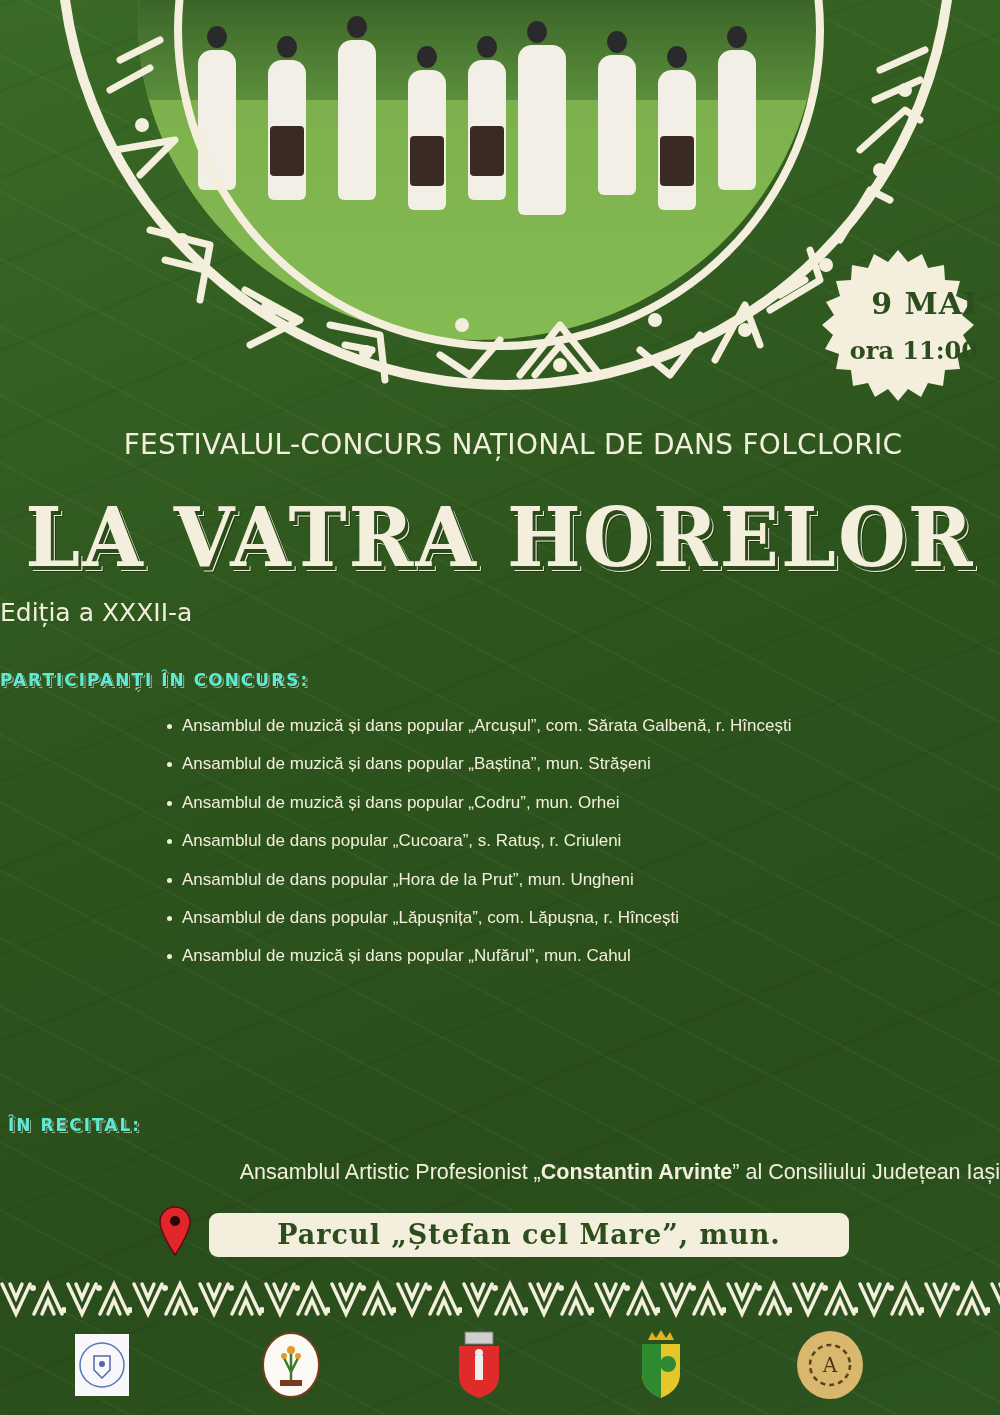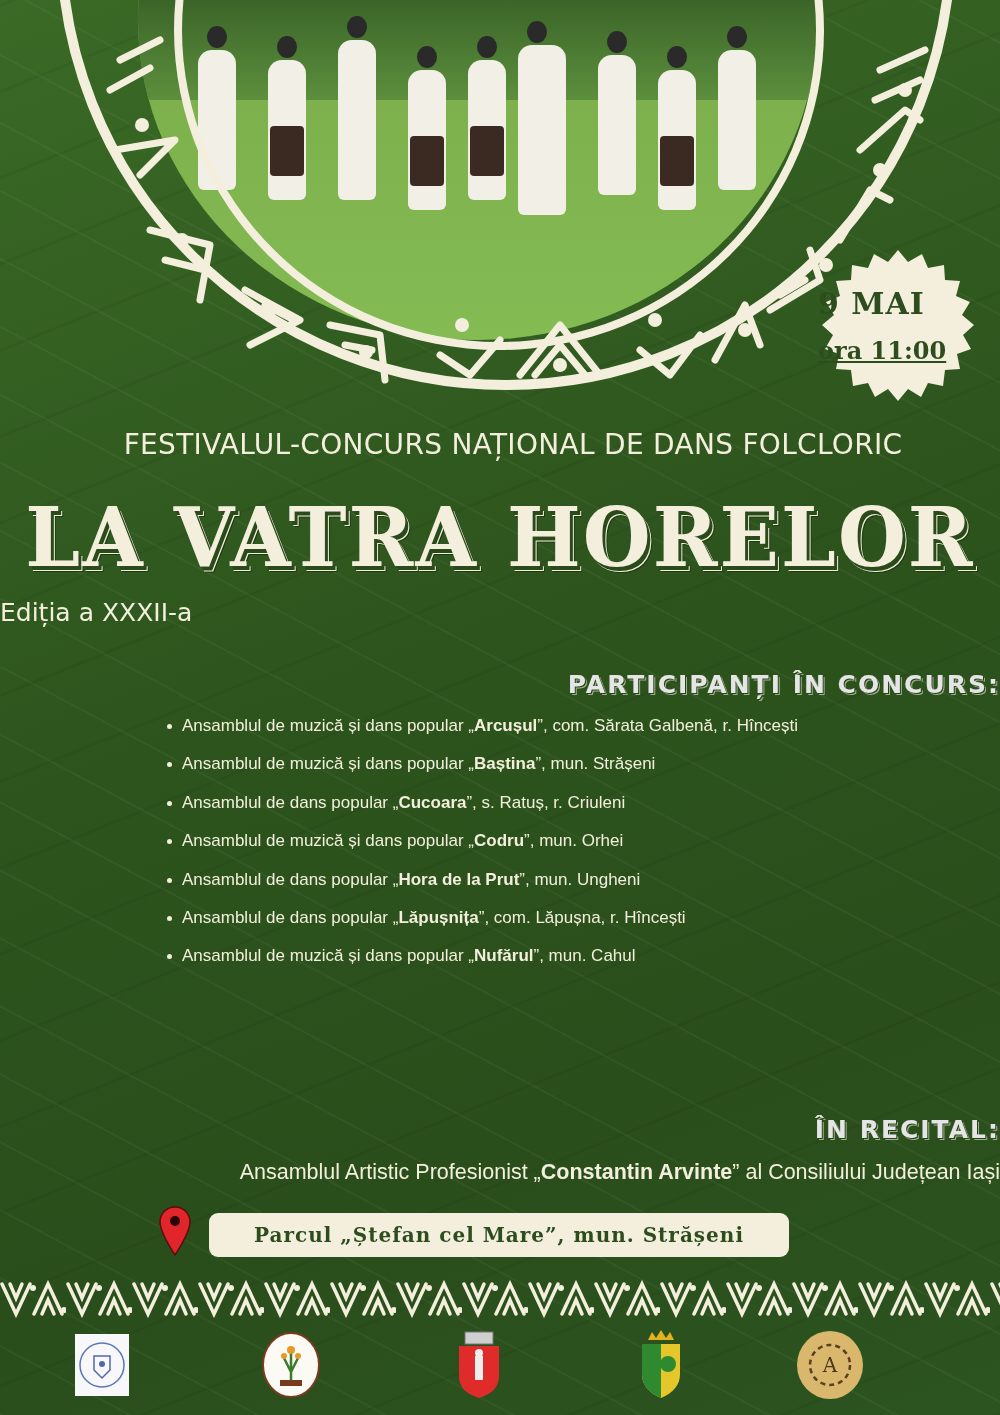--- a/index.html
+++ b/index.html
@@ -17,37 +17,37 @@
       linear-gradient(180deg,#3e6a2a 0%,#5d8f3c 40%,#7db04c 60%,#84bb53 100%);
     overflow:hidden;}
   .dancer{position:absolute;width:38px;height:140px;border-radius:14px 14px 6px 6px;background:#f2f0e6;}
   .dancer::before{content:"";position:absolute;left:9px;top:-24px;width:20px;height:22px;border-radius:50%;background:#2a2a2a;}
   .dancer.skirt::after{content:"";position:absolute;left:2px;top:66px;width:34px;height:50px;background:#3a2a22;border-radius:4px;}
   .ring{position:absolute;left:56px;top:-510px;width:900px;height:900px;border-radius:50%;border:10px solid #f3efdc;box-sizing:border-box;}
   .ring-inner{position:absolute;left:174px;top:-290px;width:650px;height:640px;border-radius:50%;border:8px solid #f3efdc;box-sizing:border-box;}
   .orn{position:absolute;}
   .badge{position:absolute;left:818px;top:248px;width:160px;height:160px;}
   .badge svg{position:absolute;inset:0;}
-  .badge .t1,.badge .t2{position:absolute;left:0;right:0;text-align:left;color:#2e4d1f;font-family:"DejaVu Serif",serif;font-weight:bold;}
+  .badge .t1,.badge .t2{position:absolute;left:0;right:0;text-align:right;color:#2e4d1f;font-family:"DejaVu Serif",serif;font-weight:bold;}
   .badge .t1{top:38px;font-size:30px;letter-spacing:1px;}
-  .badge .t2{top:88px;font-size:24px;text-decoration:underline;}
+  .badge .t2{top:88px;font-size:24px;}
   .subtitle{position:absolute;left:0;right:0;top:428px;text-align:center;font-size:28px;letter-spacing:0.3px;font-family:"DejaVu Sans",sans-serif;padding-left:26px;}
   .title{position:absolute;left:0;right:0;top:492px;text-align:center;font-size:78px;font-family:"DejaVu Serif",serif;font-weight:bold;
     color:#f3efdc;letter-spacing:2px;text-shadow:3px 3px 0 #2a4a1a,4px 4px 0 #f3efdc,5px 5px 0 #1e3a12;transform:scaleY(1.05);}
   .edition{position:absolute;left:0;right:0;top:598px;font-size:25px;font-family:"DejaVu Sans",sans-serif;}
-  .section-h{position:absolute;left:0;right:0;text-align:right;font-family:"DejaVu Sans",sans-serif;font-weight:bold;font-size:25px;letter-spacing:2px;
-    color:#e5e5e5;text-shadow:1px 1px 0 #23401a,2px 2px 0 #9fb08a;}
+  .section-h{position:absolute;left:0;right:0;text-align:left;font-family:"DejaVu Sans",sans-serif;font-weight:bold;font-size:17px;letter-spacing:2px;
+    color:#5eead4;text-shadow:1px 1px 0 #23401a,2px 2px 0 #9fb08a;}
   .list{position:absolute;left:165px;top:713px;margin:0;padding:0;list-style:none;}
   .list li{height:38.4px;font-size:17px;line-height:26px;position:relative;padding-left:17px;white-space:nowrap;}
   .list li::before{content:"";position:absolute;left:2px;top:11px;width:5px;height:5px;border-radius:50%;background:#f3efdc;}
-  .list b{font-weight:bold;}
+  .list b{font-weight:normal;}
   .recital{position:absolute;left:0;right:0;top:1160px;text-align:right;font-size:21.5px;}
   .pin{position:absolute;left:158px;top:1205px;width:34px;height:52px;}
-  .loc{position:absolute;left:209px;top:1213px;width:580px;height:44px;background:#f3efdc;border-radius:9px;
-    color:#2e4d1f;font-family:"DejaVu Serif",serif;font-weight:bold;font-size:20px;line-height:44px;text-align:center;letter-spacing:1px;}
+  .loc{position:absolute;left:209px;top:1213px;width:640px;height:44px;background:#f3efdc;border-radius:9px;
+    color:#2e4d1f;font-family:"DejaVu Serif",serif;font-weight:bold;font-size:27px;line-height:44px;text-align:center;letter-spacing:1px;}
   .band{position:absolute;left:0;top:1280px;width:1000px;height:38px;}
   .logos{position:absolute;top:1330px;left:0;width:1000px;height:70px;}
   .logo{position:absolute;top:0;}
 </style>
 </head>
 <body>
 
 <div class="bg"></div>
 
 <div>
@@ -107,22 +107,22 @@
 
 <div class="subtitle">FESTIVALUL-CONCURS NAȚIONAL DE DANS FOLCLORIC</div>
 <div class="title">LA VATRA HORELOR</div>
 <div class="edition">Ediția a XXXII-a</div>
 
 <div class="section-h" style="top:670px;">PARTICIPANȚI ÎN CONCURS:</div>
 
 <ul class="list">
   <li><span>Ansamblul de muzică și dans popular „</span><b>Arcușul</b><span>”, com. Sărata Galbenă, r. Hîncești</span></li>
   <li><span>Ansamblul de muzică și dans popular „</span><b>Baștina</b><span>”, mun. Strășeni</span></li>
+  <li><span>Ansamblul de muzică și dans popular „</span><b>Codru</b><span>”, mun. Orhei</span></li>
   <li><span>Ansamblul de dans popular „</span><b>Cucoara</b><span>”, s. Ratuș, r. Criuleni</span></li>
-  <li><span>Ansamblul de muzică și dans popular „</span><b>Codru</b><span>”, mun. Orhei</span></li>
   <li><span>Ansamblul de dans popular „</span><b>Hora de la Prut</b><span>”, mun. Ungheni</span></li>
   <li><span>Ansamblul de dans popular „</span><b>Lăpușnița</b><span>”, com. Lăpușna, r. Hîncești</span></li>
   <li><span>Ansamblul de muzică și dans popular „</span><b>Nufărul</b><span>”, mun. Cahul</span></li>
 </ul>
 
 <div class="section-h" style="top:1115px;margin-left:8px;">ÎN RECITAL:</div>
 <div class="recital"><span>Ansamblul Artistic Profesionist „</span><b>Constantin Arvinte</b><span>” al Consiliului Județean Iași</span></div>
 
 <svg class="pin" viewBox="0 0 34 52">
   <path d="M17 2 C8 2 2 9 2 17 C2 28 17 50 17 50 C17 50 32 28 32 17 C32 9 26 2 17 2 Z" fill="#e0262a" stroke="#5a0d0d" stroke-width="1.5"></path>

